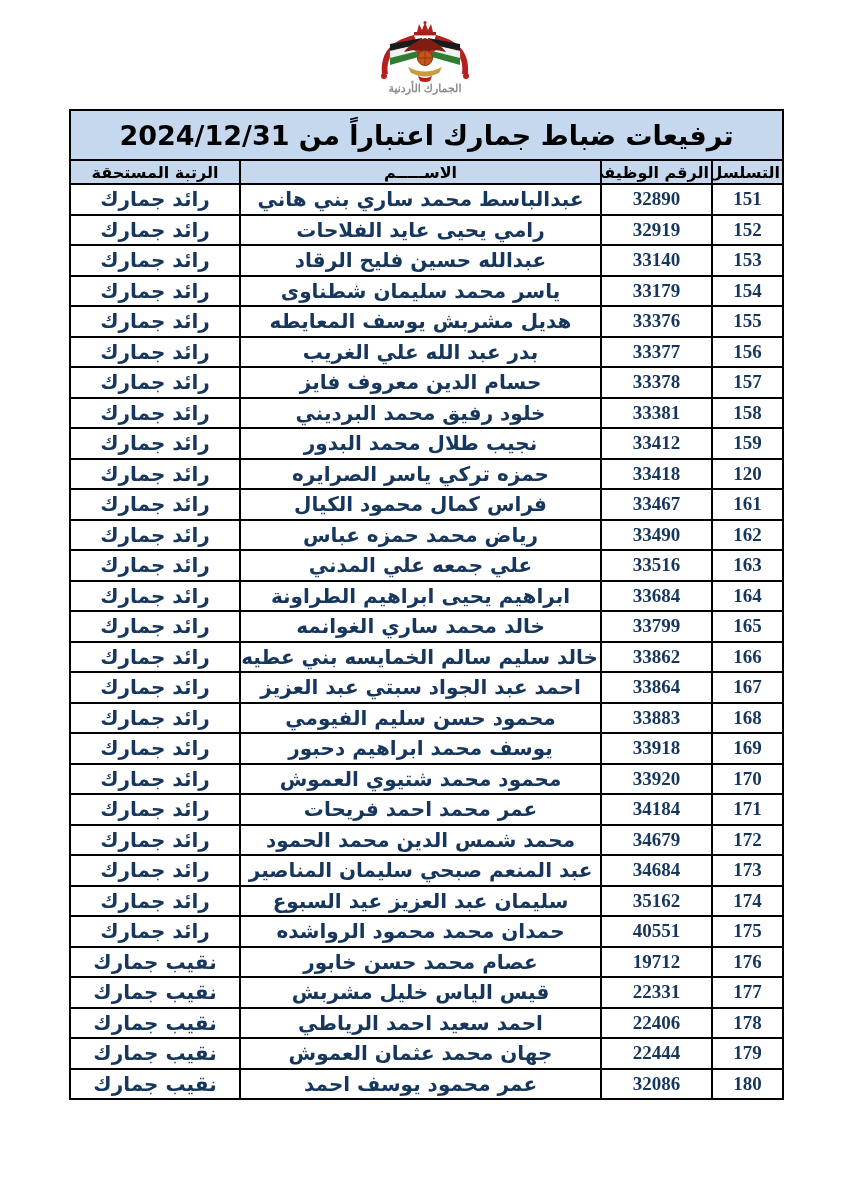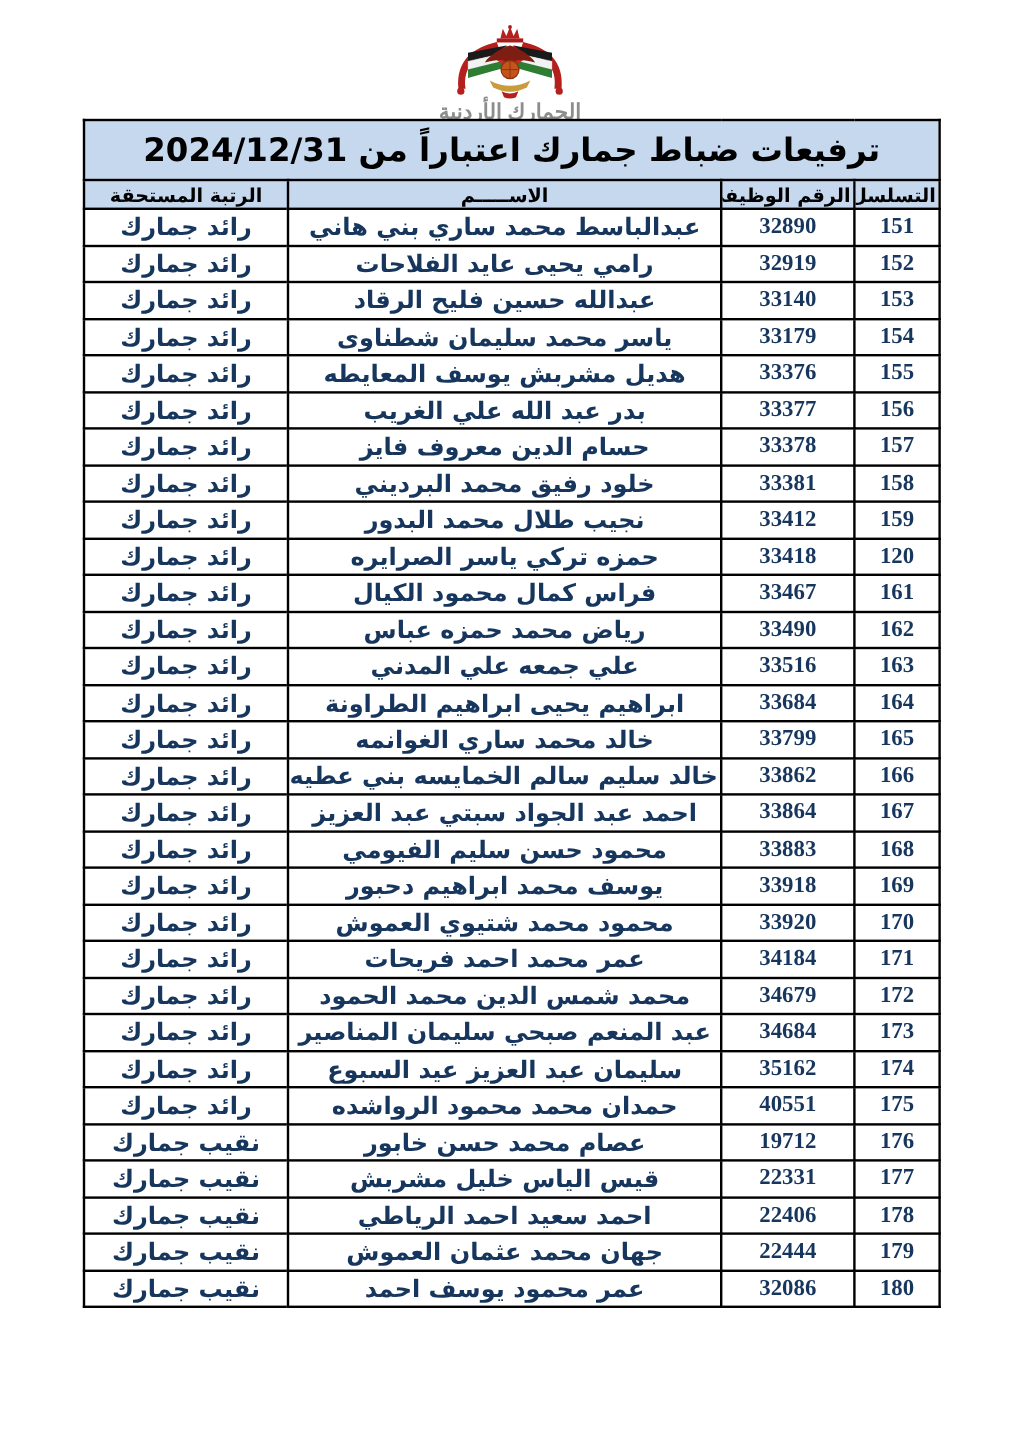--- a/index.html
+++ b/index.html
@@ -27,31 +27,31 @@
     position: absolute;
     top: 20px; left: 50%;
     transform: translateX(-50%);
     text-align: center;
     width: 260px;
   }
   .logo-wrap svg { display: block; margin: 0 auto; }
   .logo-caption {
     direction: rtl;
     margin-top: -4px;
-    font-size: 18px;
+    font-size: 11px;
     font-weight: bold;
     color: #8d8d8d;
     letter-spacing: 1px;
     filter: blur(0.4px);
-    font-family: Liberation Serif, serif;
+    font-family: Liberation Sans, sans-serif;
   }
   
   table.promotions {
     position: absolute;
-    top: 99px; left: 69px;
+    top: 109px; left: 69px;
     width: 713px;
     border-collapse: collapse;
     direction: rtl;
     table-layout: fixed;
   }
   table.promotions th, table.promotions td {
     border: 2px solid var(--border-color);
     text-align: center;
     vertical-align: middle;
     padding: 0 2px;

